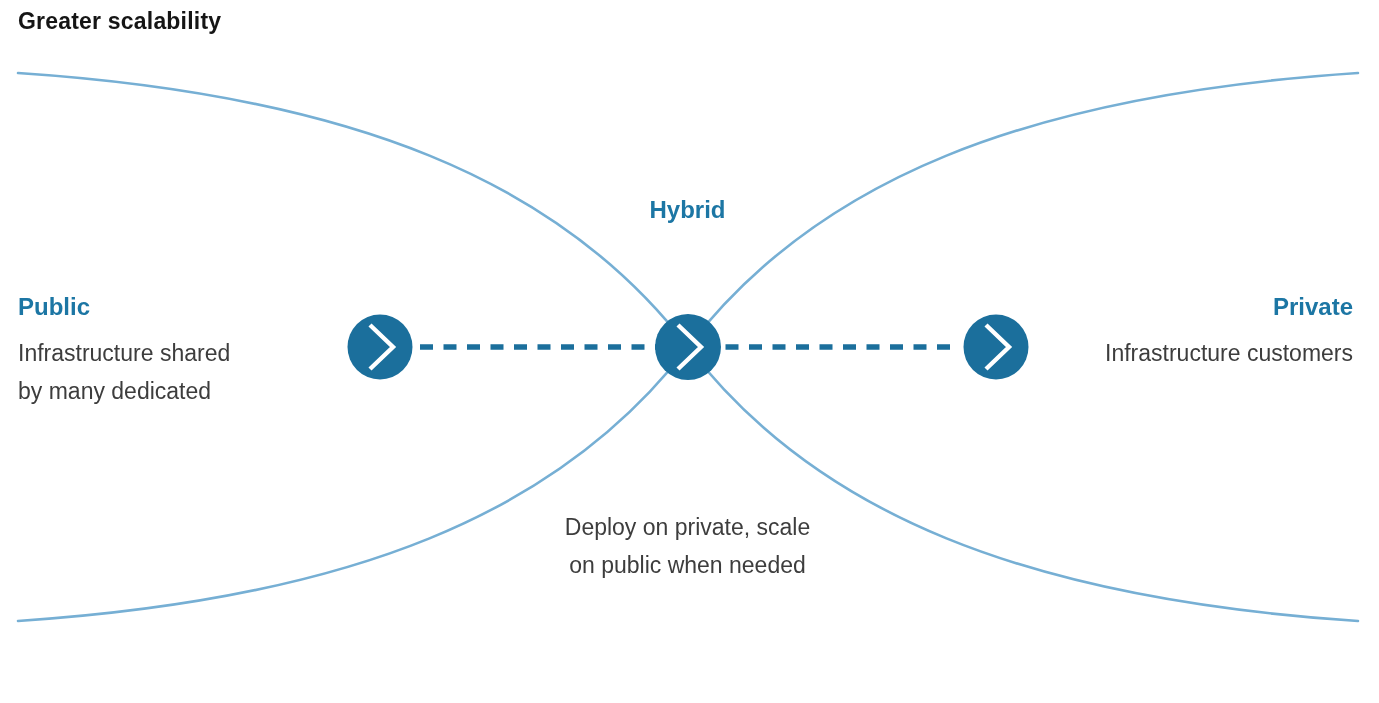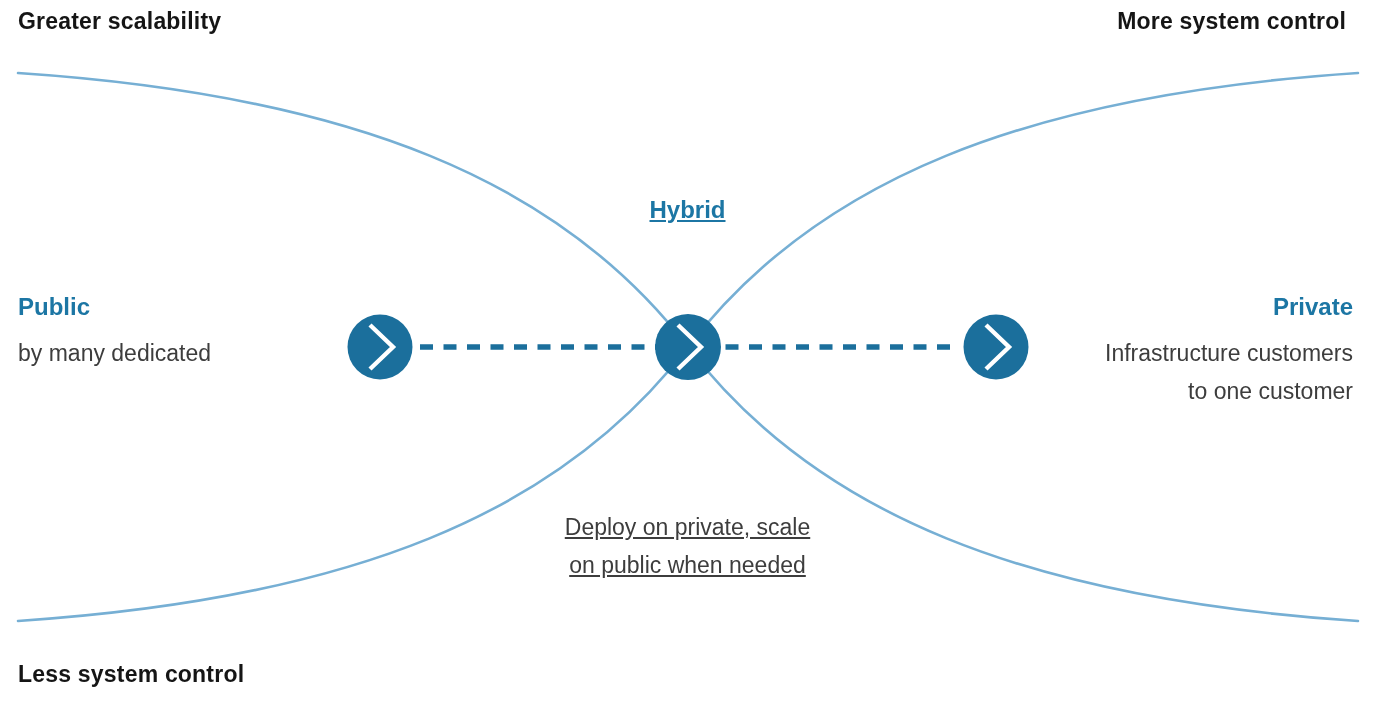--- a/index.html
+++ b/index.html
@@ -31,22 +31,22 @@
     color: #1C76A4;
     line-height: 28px;
   }
   .node-desc {
     font-size: 23px;
     font-weight: 300;
     color: #3D3D3D;
     line-height: 38px;
   }
   .node-desc span { display: block; }
-  .align-right { text-align: right; }
-  .align-center { left: 0; right: 4px; text-align: center; text-decoration: underline; }
+  .align-right { text-align: center; }
+  .align-center { left: 0; right: 4px; text-align: center; }
 </style>
 </head>
 <body>
 
 <div class="canvas">
 
   <svg class="diagram-svg" viewBox="0 0 1379 703" xmlns="http://www.w3.org/2000/svg">
 
     <path d="M 18 73 C 350 95 560 180 688 347 C 816 514 1026 599 1358 621" fill="none" stroke-width="2.6" stroke-linecap="round" stroke="#76AFD4"></path>
     <path d="M 1358 73 C 1026 95 816 180 688 347 C 560 514 350 599 18 621" fill="none" stroke-width="2.6" stroke-linecap="round" stroke="#76AFD4"></path>
@@ -64,35 +64,33 @@
     </g>
 
     <g transform="translate(996,347)">
       <circle cx="0" cy="0" r="32.5" fill="#1B6F9C"></circle>
       <polyline points="-10,-22 13,0 -10,22" fill="none" stroke-width="4.4" stroke-linecap="butt" stroke-linejoin="miter" stroke="#FFFFFF"></polyline>
     </g>
   </svg>
 
   <div class="overlay corner-label" style="left:18px; top:7px;">Greater scalability</div>
 
-  <div class="overlay corner-label" style="right:33px; top:7px;">More system control</div>
 
-  <div class="overlay corner-label" style="left:18px; top:660px;">Less system control</div>
 
 
   <div class="overlay node-label" style="left:18px; top:293px;text-align:center;">Public</div>
   <div class="overlay node-desc" style="left:18px; top:334px;">
+    <span>Infrastructure shared</span>
     <span>by many dedicated</span>
   </div>
 
   <div class="overlay node-label align-center" style="top:196px;">Hybrid</div>
   <div class="overlay node-desc align-center" style="top:508px;">
     <span>Deploy on private, scale</span>
     <span>on public when needed</span>
   </div>
 
   <div class="overlay node-label align-right" style="right:26px; top:293px;">Private</div>
   <div class="overlay node-desc align-right" style="right:26px; top:334px;">
     <span>Infrastructure customers</span>
-    <span>to one customer</span>
   </div>
 
 </div>
 
 </body></html>

